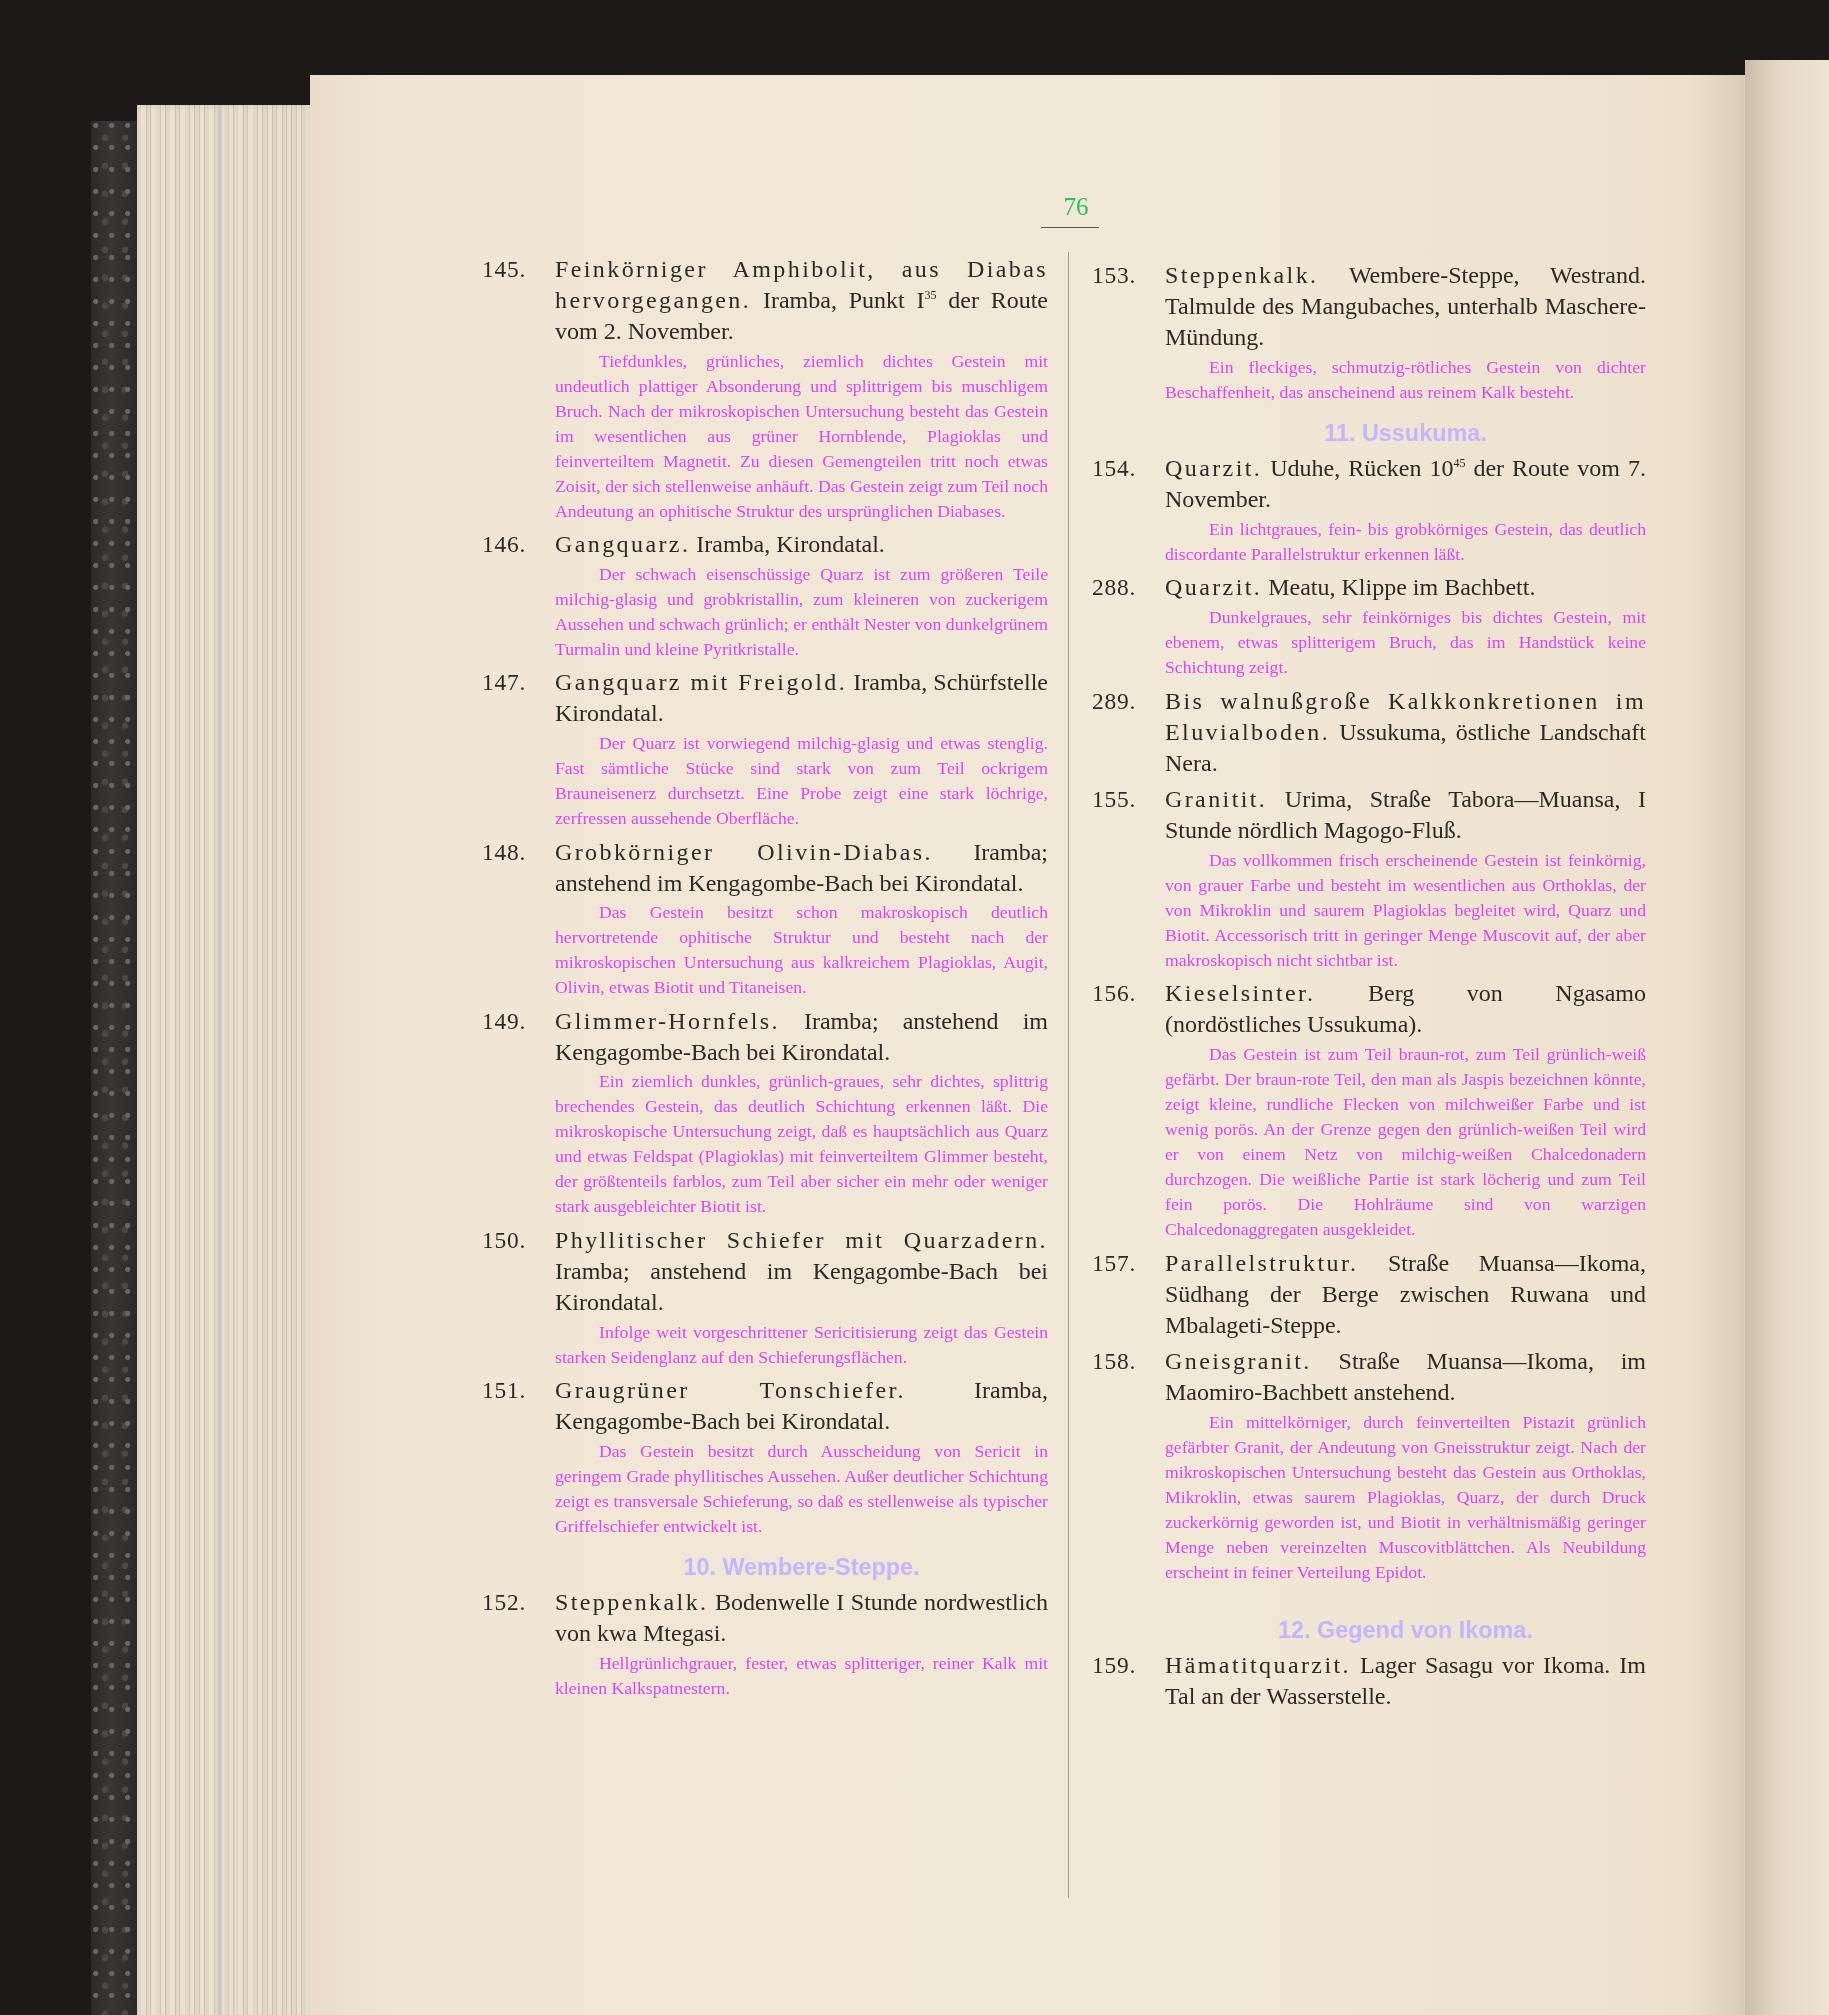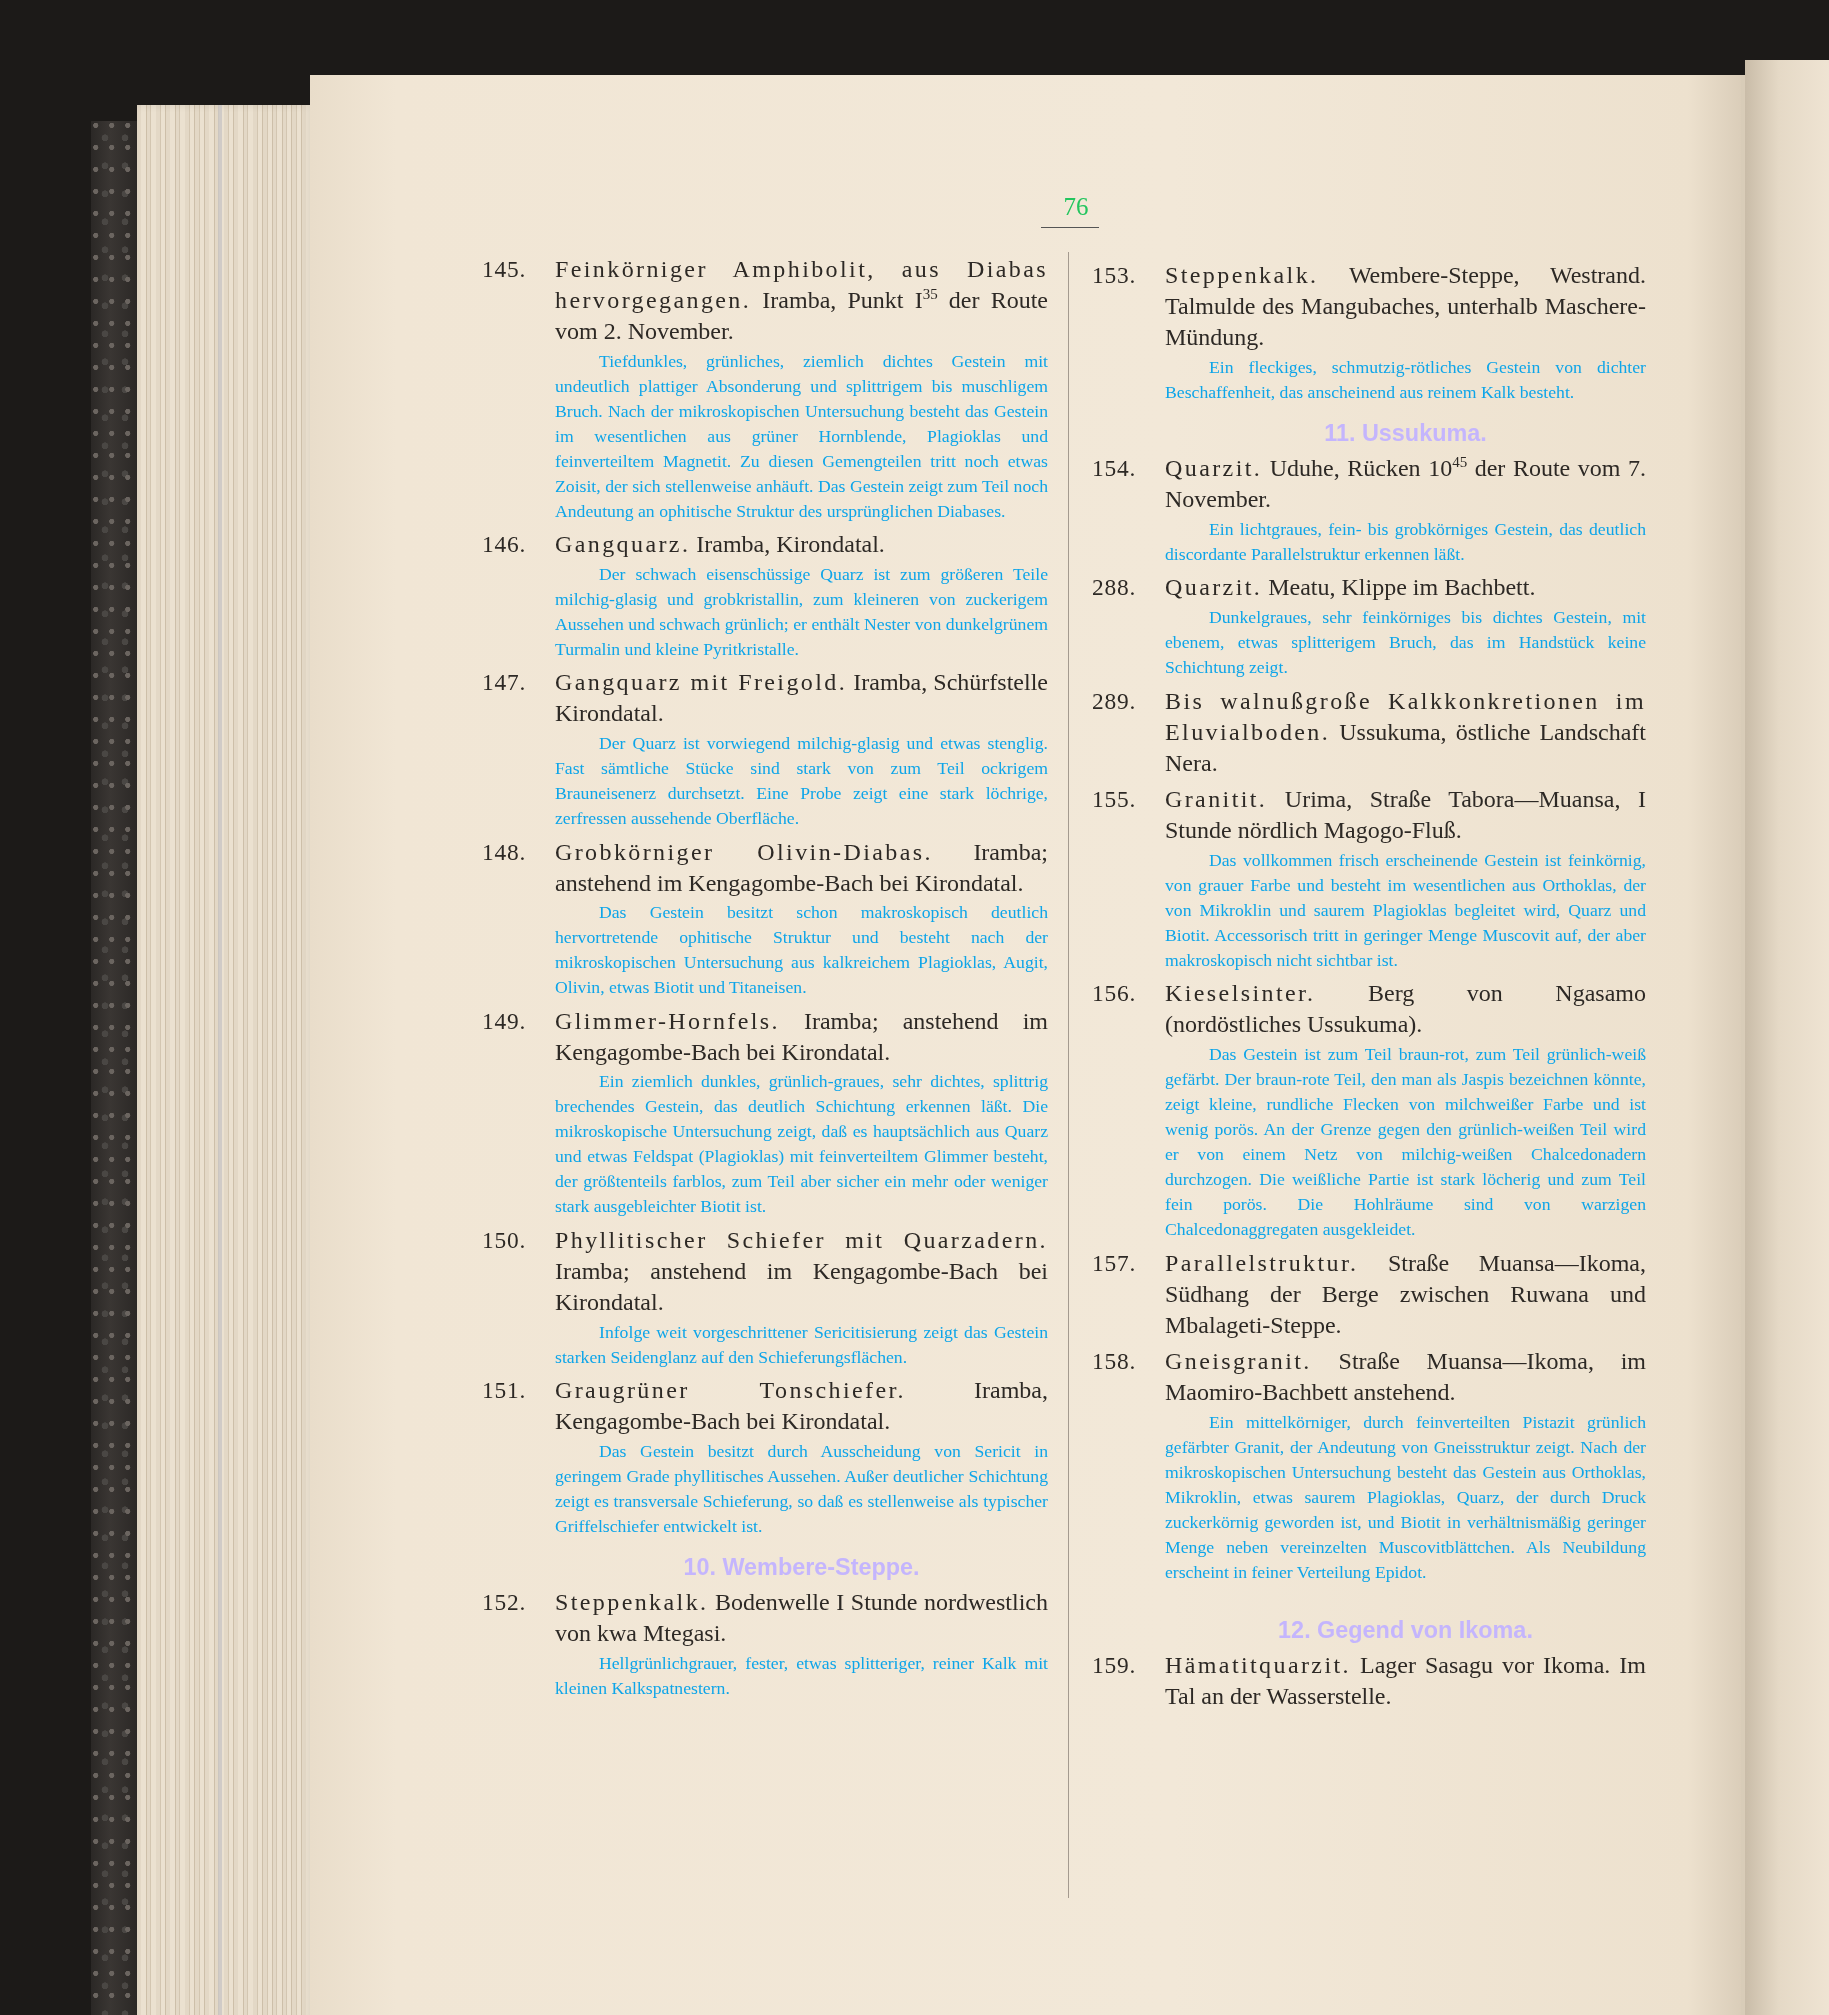--- a/index.html
+++ b/index.html
@@ -50,24 +50,24 @@
 
   .entry { position:relative; margin-bottom:5.6px; }
   .entry-head {
     font-size:24px; line-height:31px; padding-left:73px; text-indent:-73px;
     text-align:justify;
   }
   .col-left .entry-head { padding-left:73px; text-indent:-73px; }
   .col-right .entry-head { padding-left:73px; text-indent:-73px; }
   .num { display:inline-block; width:73px; text-indent:0; font-size:23.4px; letter-spacing:0.8px;font-family:Liberation Serif, serif; }
   .spaced { letter-spacing:2.4px; }
-  sup { font-size:15px; line-height:0; }
+  sup { font-size:12px; line-height:0; }
   .entry-body {
     font-size:17.7px; line-height:25px; margin-left:73px; text-indent:44px;
-    text-align:justify; margin-top:1.6px; color:#0ea5e9;
+    text-align:justify; margin-top:1.6px; color:#d946ef;
   }
   .section-title {
     font-family:"Liberation Sans","DejaVu Sans",sans-serif; font-weight:bold;
     font-size:23.4px; text-align:center; margin:15.3px 0 6.4px 73px; color:#c4b5fd;
   }
 </style>
 </head>
 <body>
 
 <div class="spine"></div>

